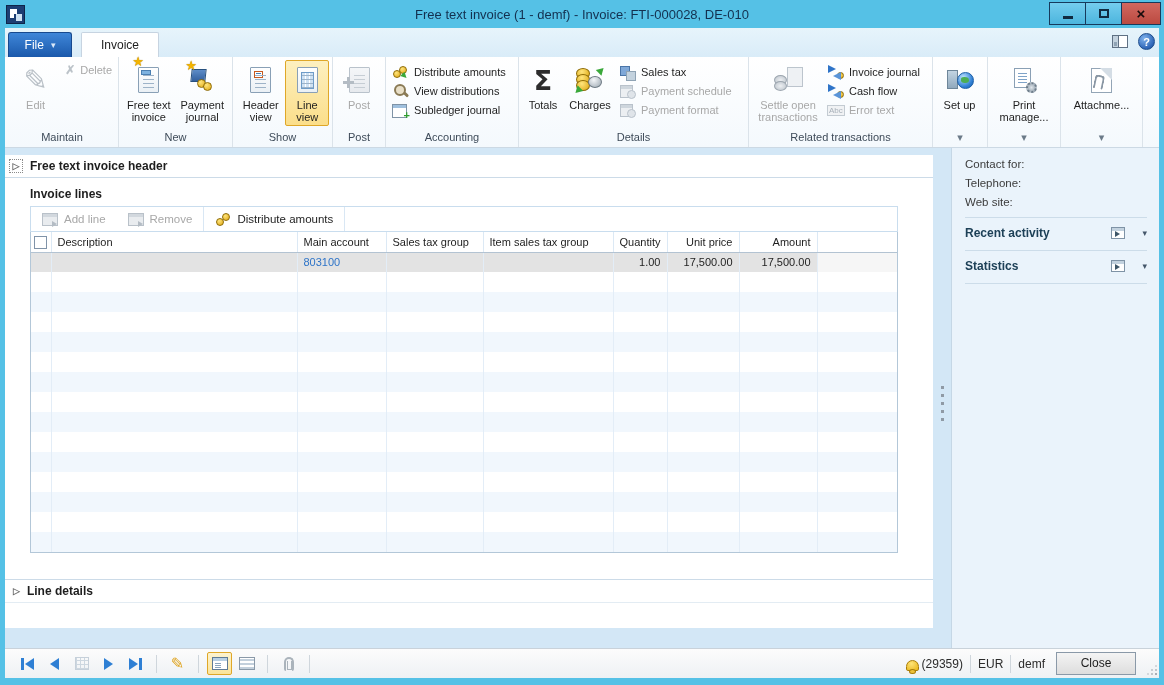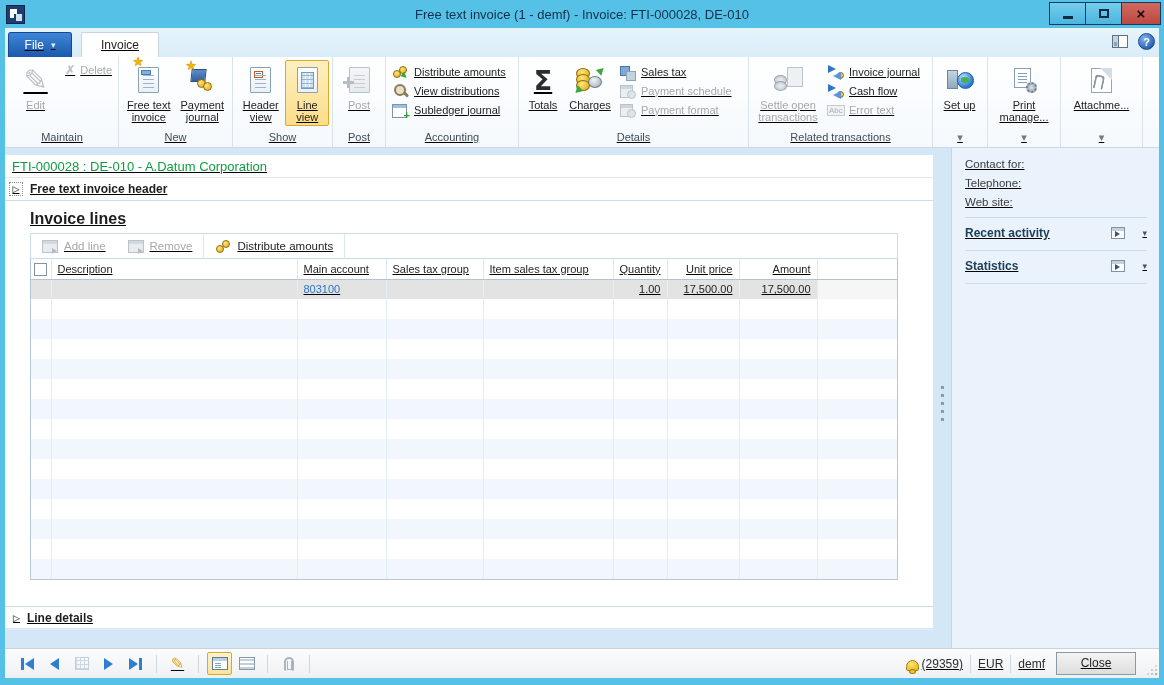--- a/index.html
+++ b/index.html
@@ -1,17 +1,17 @@
 <!DOCTYPE html>
 <html><head>
 <meta charset="utf-8">
 <style>
   html,body{margin:0;padding:0;background:#fff;}
   *{box-sizing:border-box;}
-  .window{width:1164px;height:685px;background:#55c1e6;font-family:"Liberation Sans",sans-serif;position:relative;display:flex;flex-direction:column;overflow:hidden;text-decoration:underline;}
+  .window{width:1164px;height:685px;background:#55c1e6;font-family:"Liberation Sans",sans-serif;position:relative;display:flex;flex-direction:column;overflow:hidden;}
 
   
   .titlebar{height:28px;position:relative;display:flex;align-items:center;flex:none;}
   .app-icon{width:19px;height:19px;margin-left:6px;background:#1d3e73;border:1px solid #0e2549;position:relative;z-index:2;}
   .app-icon::before{content:"";position:absolute;left:3px;top:3px;width:7px;height:9px;background:#fff;}
   .app-icon::after{content:"";position:absolute;right:2px;bottom:2px;width:6px;height:7px;background:#cfe2f2;border-left:2px solid #1d3e73;}
   .title-text{position:absolute;left:0;right:0;text-align:center;font-size:13px;color:#13304f;}
   .win-controls{position:absolute;right:3px;top:2px;display:flex;z-index:2;}
   .win-btn{width:37px;height:23px;border:1px solid #173a5c;margin-left:-1px;display:flex;align-items:center;justify-content:center;background:linear-gradient(#74cdee,#4cb5dd);}
   .win-btn.close{background:linear-gradient(#d2685f,#bb4a41);width:40px;}
@@ -109,21 +109,21 @@
   .tb-grid-ico{width:16px;height:13px;background:#e9ecef;border:1px solid #b9c1c9;box-shadow:inset 0 3px 0 #d2d8de;position:relative;flex:none;}
   .tb-grid-ico::after{content:"";position:absolute;right:-3px;bottom:-2px;width:0;height:0;border:3px solid transparent;border-left:5px solid #b4bcc4;}
 
   
   .workspace{height:500px;flex:none;margin:0 5px;background:#d3e7f6;display:flex;position:relative;}
   .main-panel{width:928px;height:473px;margin-top:7px;background:#fff;flex:none;display:flex;flex-direction:column;}
   .record-title{height:23px;line-height:23px;padding-left:7px;font-size:13px;color:#0f9d3f;border-bottom:1px solid #dfe8f0;flex:none;}
   .section-row{height:23px;display:flex;align-items:center;gap:7px;padding-left:4px;border-bottom:1px solid #ccdbe8;font-size:12px;font-weight:bold;color:#1e1e1e;flex:none;}
   .expander-box{width:14px;height:14px;border:1px dotted #8a8a8a;display:flex;align-items:center;justify-content:center;flex:none;}
   .expander{font-size:9px;color:#6e6e6e;line-height:9px;}
-  .invoice-lines-label{margin:9px 0 5px 25px;font-size:16px;font-weight:bold;color:#1e1e1e;flex:none;}
+  .invoice-lines-label{margin:9px 0 5px 25px;font-size:12px;font-weight:bold;color:#1e1e1e;flex:none;}
   .grid-toolbar{margin-left:25px;width:868px;height:26px;border:1px solid #c9ddee;background:#fff;display:flex;align-items:center;font-size:11.5px;flex:none;}
   .tb-btn{display:flex;align-items:center;gap:6px;padding:0 11px;height:100%;color:#1e1e1e;}
   .tb-btn.disabled{color:#a8a8a8;}
   .tb-sep{width:1px;height:100%;background:#d9e7f4;flex:none;}
   .tb-coins{position:relative;width:16px;height:15px;flex:none;}
   .tb-coins .coin{width:8px;height:8px;}
   .grid-wrap{margin-left:25px;width:868px;flex:none;border:1px solid #b3c7d8;border-top:none;}
   table.grid{width:866px;border-collapse:collapse;table-layout:fixed;font-size:11px;color:#1e1e1e;}
   .grid th{height:20px;background:#fff;border-right:1px solid #dce9f5;border-bottom:1px solid #b3c3d2;font-weight:normal;text-align:left;padding:0 6px;overflow:hidden;white-space:nowrap;}
   .grid td{height:20px;border-right:1px solid #e3edf7;padding:0 6px;overflow:hidden;white-space:nowrap;}
@@ -428,21 +428,20 @@
           <span>Attachme...</span>
         </div>
       </div>
       <div class="rgroup-label" style="color:#6b7a88;">▾</div>
     </div>
 
   </div>
 
   <div class="workspace">
     <div class="main-panel">
-      <div class="record-title">FTI-000028 : DE-010 - A.Datum Corporation</div>
 
       <div class="section-row">
         <span class="expander-box">
             <span class="expander">▷</span>
           </span>
         <span>Free text invoice header</span>
       </div>
 
       <div class="invoice-lines-label">Invoice lines</div>
 

